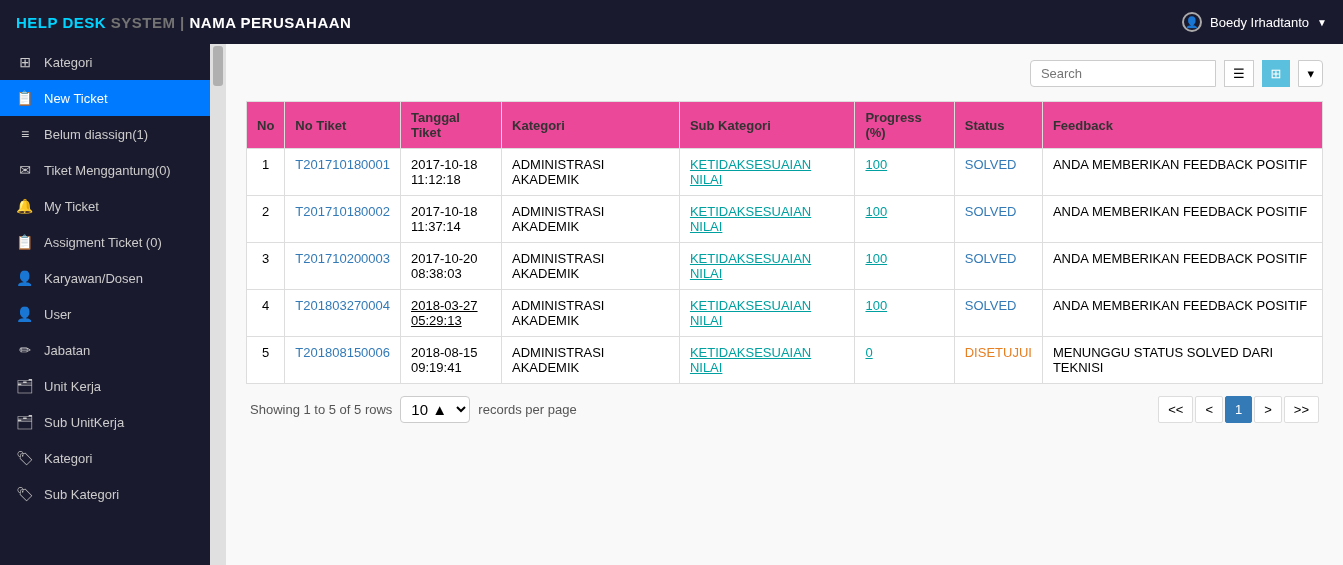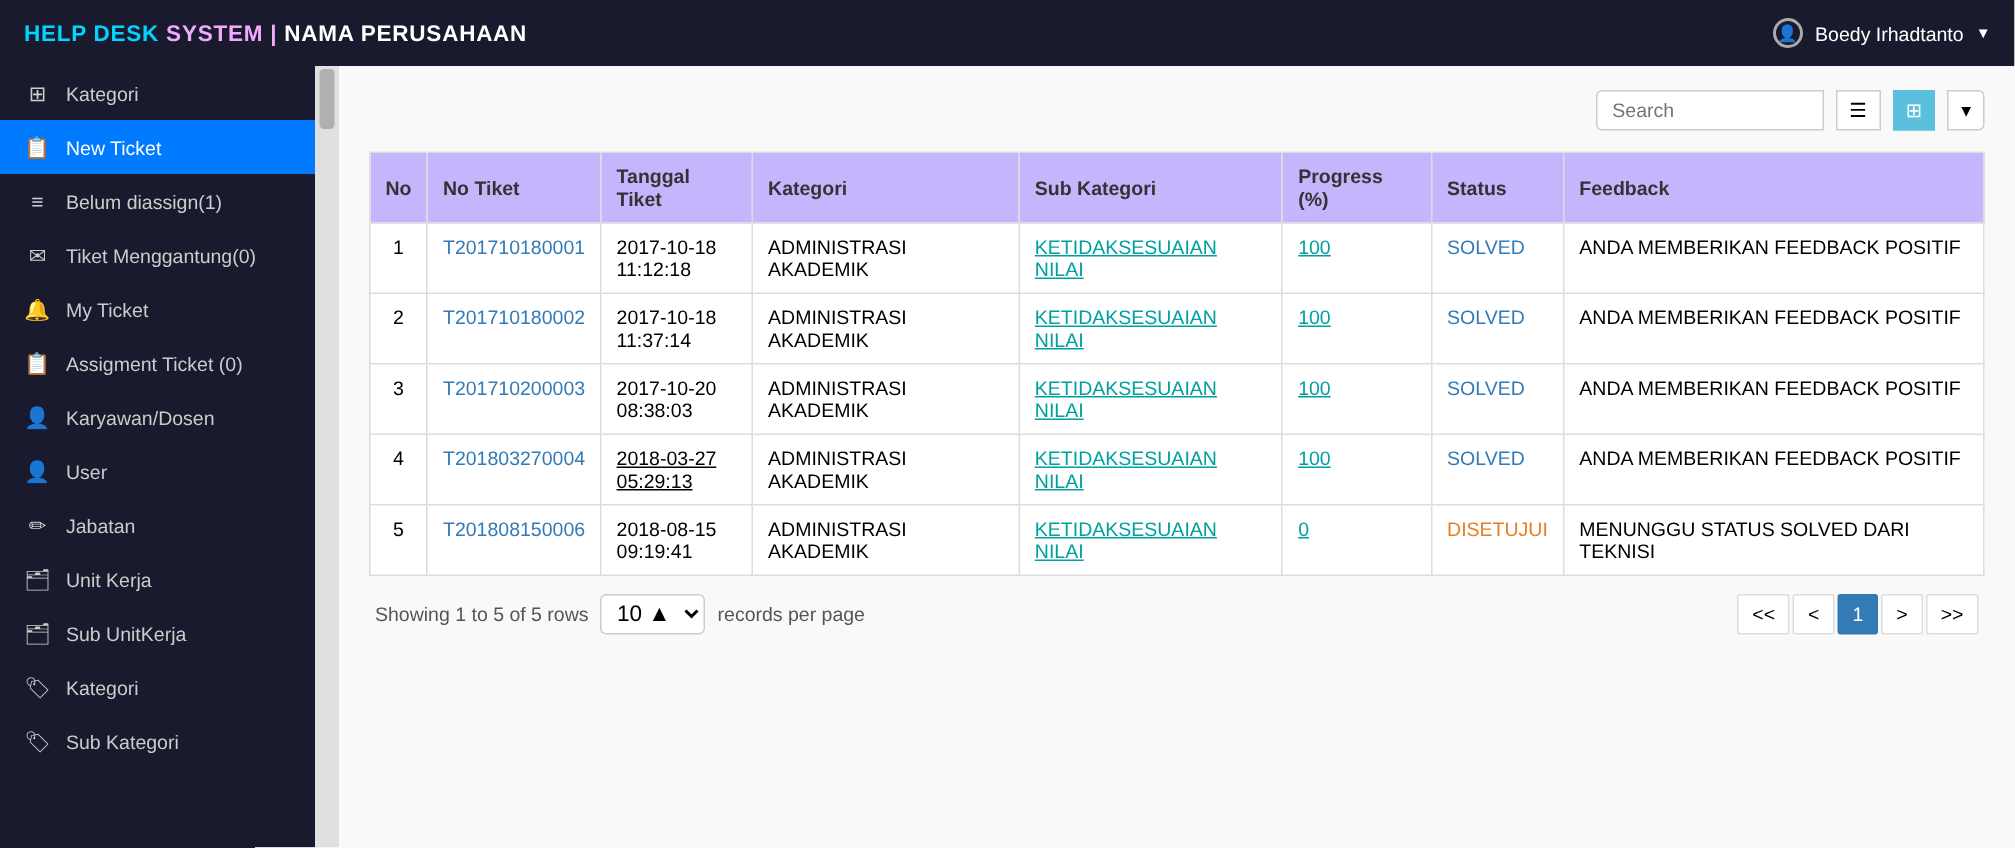--- a/index.html
+++ b/index.html
@@ -15,21 +15,21 @@
       justify-content: space-between;
       padding: 0 16px;
       flex-shrink: 0;
     }
     .topnav-brand {
       font-size: 15px;
       font-weight: bold;
       letter-spacing: 0.5px;
     }
     .brand-help { color: #00d4ff; margin-top: 40px; }
-    .brand-sep { color: #f0abfc; }
+    .brand-sep { color: #737373; }
     .brand-company { color: #ffffff; }
     .topnav-user {
       display: flex;
       align-items: center;
       gap: 8px;
       color: white;
       font-size: 13px;
       cursor: pointer;
     }
     .topnav-user .user-icon {
@@ -101,21 +101,21 @@
       align-items: center;
       gap: 8px;
       margin-bottom: 14px;
     }
     .search-input {
       border: 1px solid #ccc;
       border-radius: 4px 0 0 4px;
       padding: 5px 10px;
       font-size: 13px;
       outline: none;
-      width: 152px;
+      width: 186px;
     }
     .view-btn {
       border: 1px solid #ccc;
       background: white;
       padding: 5px 8px;
       cursor: pointer;
       font-size: 13px;
     }
     .view-btn.active {
       background: #5bc0de;
@@ -136,21 +136,21 @@
     }
 
     
     .data-table {
       width: 100%;
       border-collapse: collapse;
       background: white;
       font-size: 13px;
     }
     .data-table th {
-      background: #c4b5fd;
+      background: #ec4899;
       border: 1px solid #ddd;
       padding: 8px 10px;
       text-align: left;
       font-weight: bold;
       color: #333;
     }
     .data-table td {
       border: 1px solid #ddd;
       padding: 8px 10px;
       vertical-align: top;

